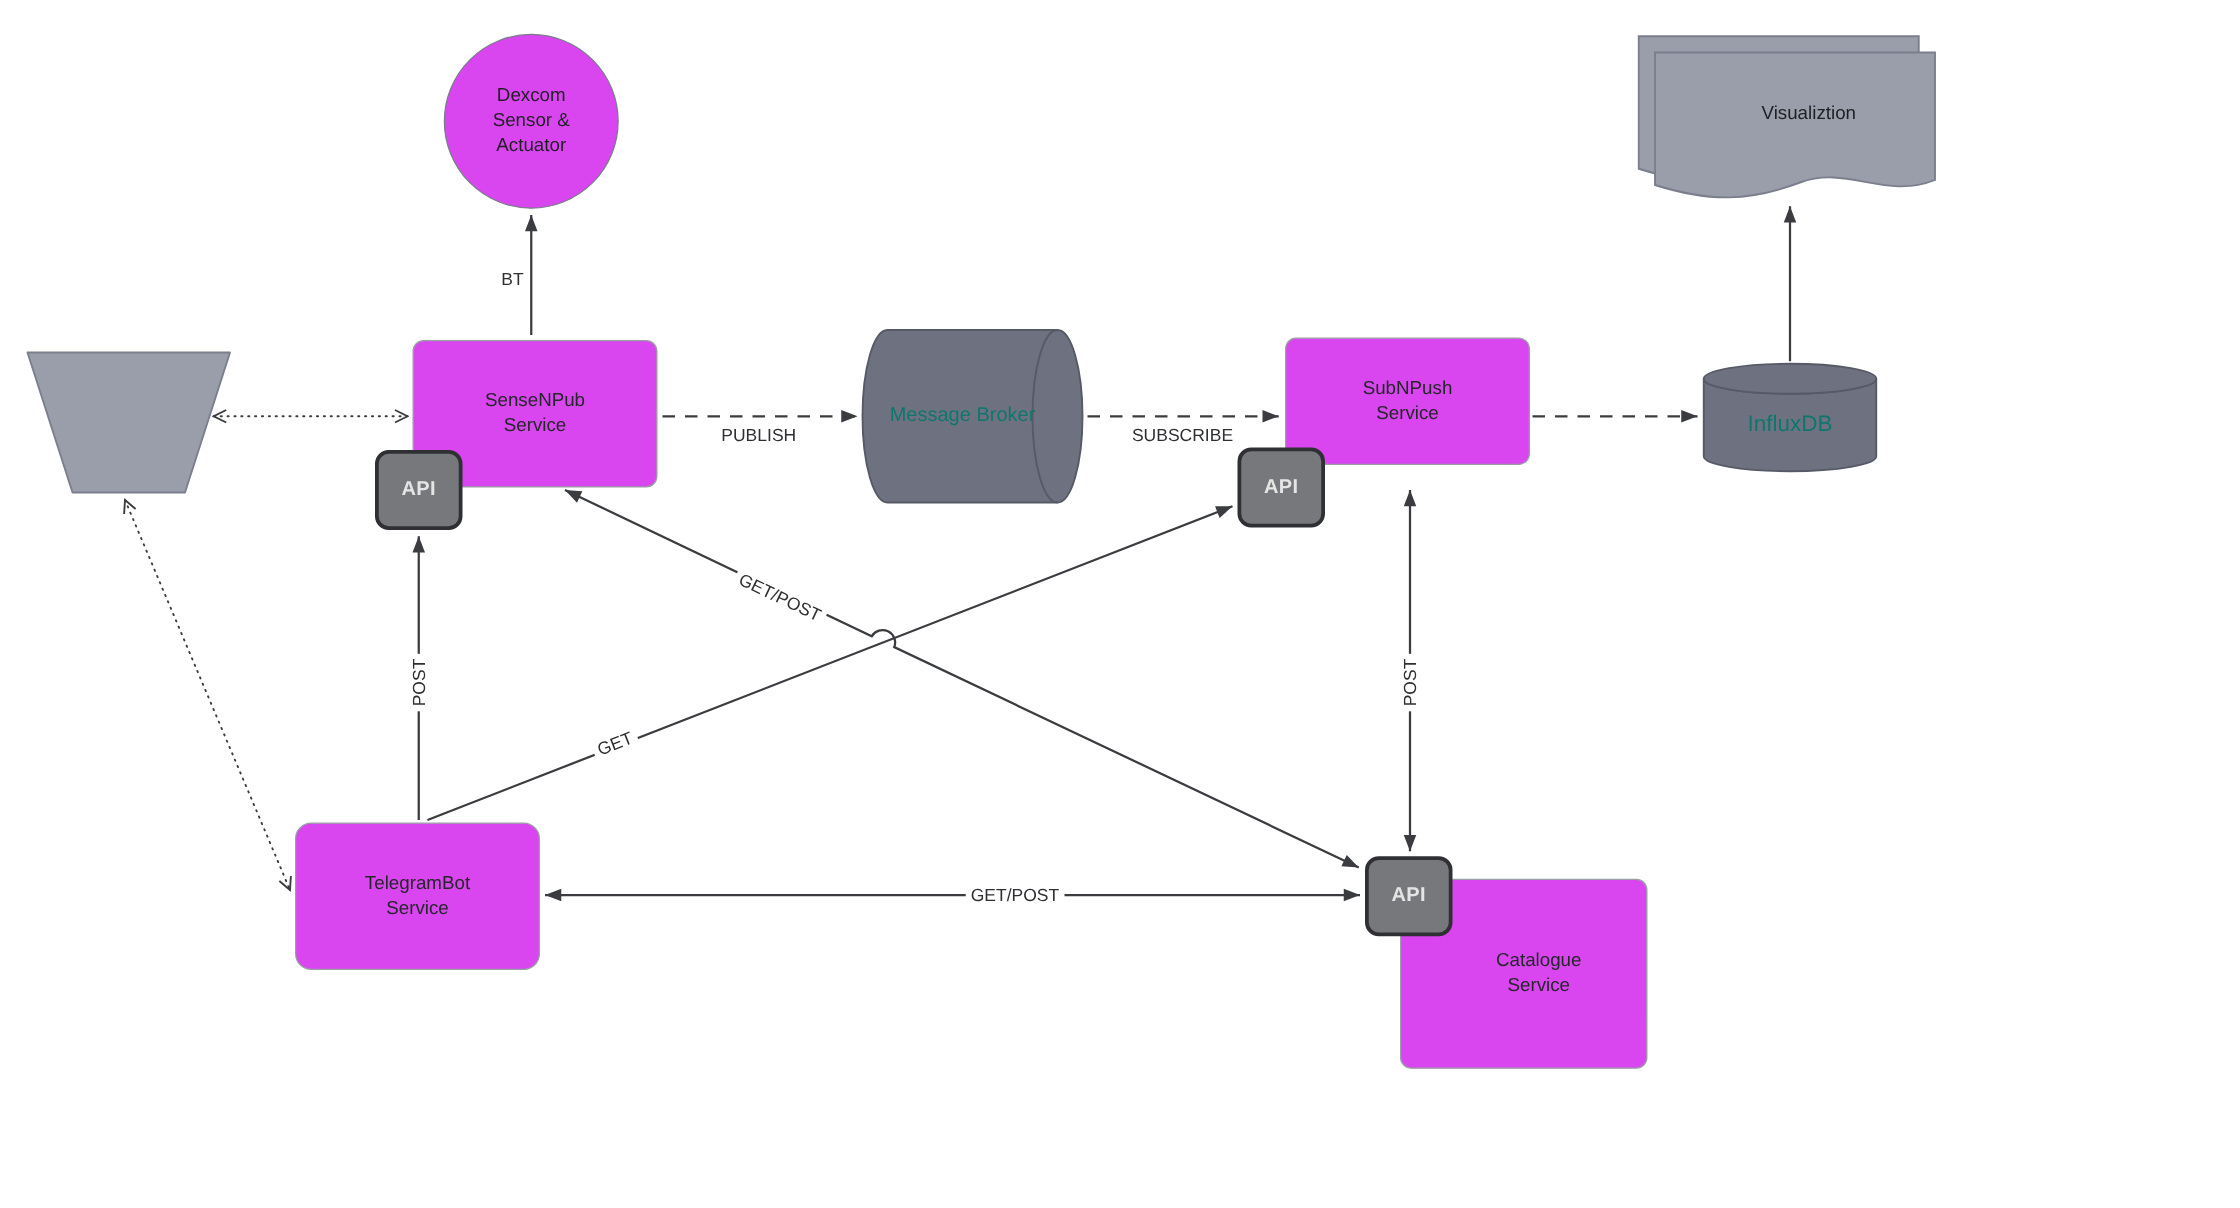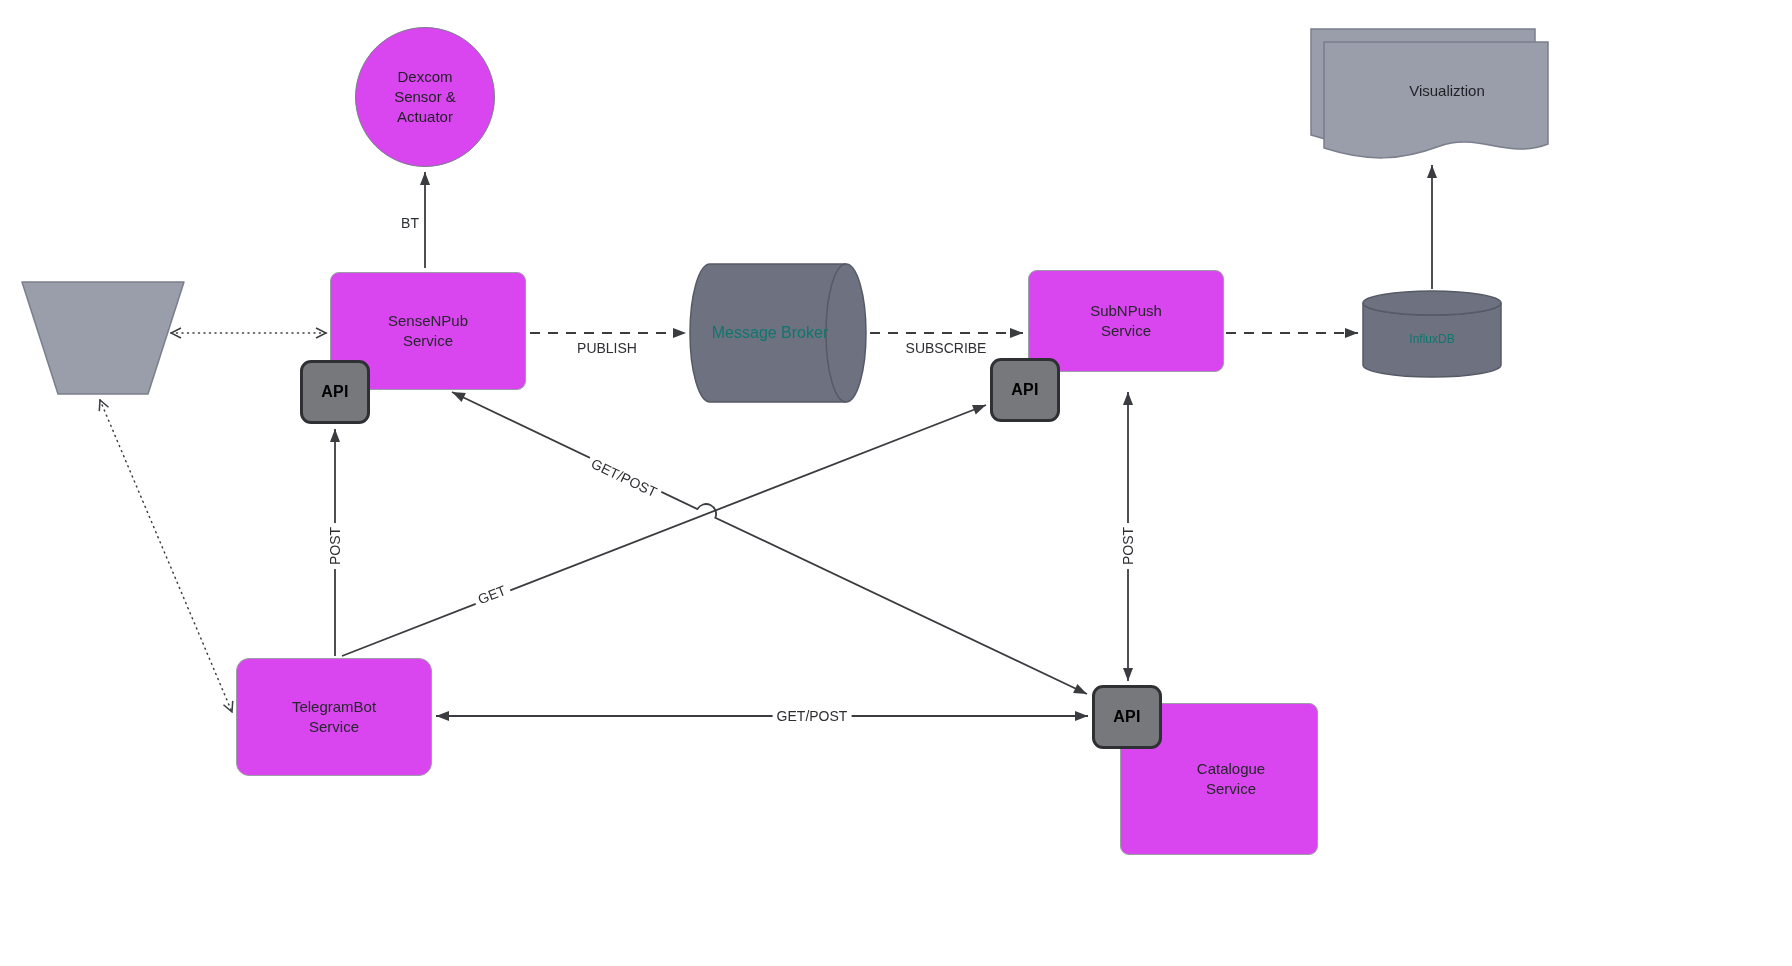--- a/index.html
+++ b/index.html
@@ -17,21 +17,21 @@
   .edge.dotted{stroke-width:1.5;stroke-dasharray:1 4.5;stroke-linecap:round;}
 
   
   .node-rect{position:absolute;background:#d946ef;border:1px solid #9b9ea4;border-radius:9px;
     display:flex;align-items:center;justify-content:center;text-align:center;
     font-size:15px;color:#26272b;line-height:1.35;box-sizing:border-box;}
   .node-circle{position:absolute;background:#d946ef;border:1.5px solid #797d8b;border-radius:50%;
     display:flex;align-items:center;justify-content:center;text-align:center;
     font-size:15px;color:#1f2024;line-height:1.35;box-sizing:border-box;}
   .badge{position:absolute;background:#76787c;border:3px solid #2f3033;border-radius:11px;
-    display:flex;align-items:center;justify-content:center;color:#000000;font-weight:bold;
+    display:flex;align-items:center;justify-content:center;color:#e5e5e5;font-weight:bold;
     font-size:16px;box-sizing:border-box;letter-spacing:.3px;}
   .svg-label{position:absolute;display:flex;align-items:center;justify-content:center;
     text-align:center;font-size:15px;color:#1f2024;line-height:1.35;pointer-events:none;}
   .svg-label.light{color:#0f766e;font-size:16px;}
   .elabel{position:absolute;background:#ffffff;padding:0 4px;font-size:14px;color:#2e2f33;
     white-space:nowrap;line-height:1.2;}
   .pre{white-space:pre-line;}
 </style>
 </head>
 <body>
@@ -107,21 +107,21 @@
     <span>API</span>
   </div>
   <div class="badge" style="left:990px;top:358px;width:70px;height:64px;">
     <span>API</span>
   </div>
   <div class="badge" style="left:1092px;top:685px;width:70px;height:64px;">
     <span>API</span>
   </div>
 
   <div class="svg-label light" style="left:690px;top:263px;width:160px;height:140px;">Message Broker</div>
-  <div class="svg-label light" style="left:1363px;top:300px;width:138px;height:78px;font-size:12px;">InfluxDB</div>
+  <div class="svg-label light" style="left:1363px;top:300px;width:138px;height:78px;font-size:18px;">InfluxDB</div>
   <div class="svg-label" style="left:1324px;top:44px;width:224px;height:94px;padding-left:11px;">Visualiztion</div>
 
   <div class="elabel" style="left:410px;top:223px;transform:translate(-50%,-50%);">BT</div>
   <div class="elabel" style="left:607px;top:348px;transform:translate(-50%,-50%);">PUBLISH</div>
   <div class="elabel" style="left:946px;top:348px;transform:translate(-50%,-50%);">SUBSCRIBE</div>
   <div class="elabel" style="left:492px;top:595px;transform:translate(-50%,-50%) rotate(-21.3deg);">GET</div>
   <div class="elabel" style="left:624px;top:478px;transform:translate(-50%,-50%) rotate(25.4deg);">GET/POST</div>
   <div class="elabel" style="left:812px;top:716px;transform:translate(-50%,-50%);">GET/POST</div>
   <div class="elabel" style="left:335px;top:546px;transform:translate(-50%,-50%) rotate(-90deg);">POST</div>
   <div class="elabel" style="left:1128px;top:546px;transform:translate(-50%,-50%) rotate(-90deg);">POST</div>

